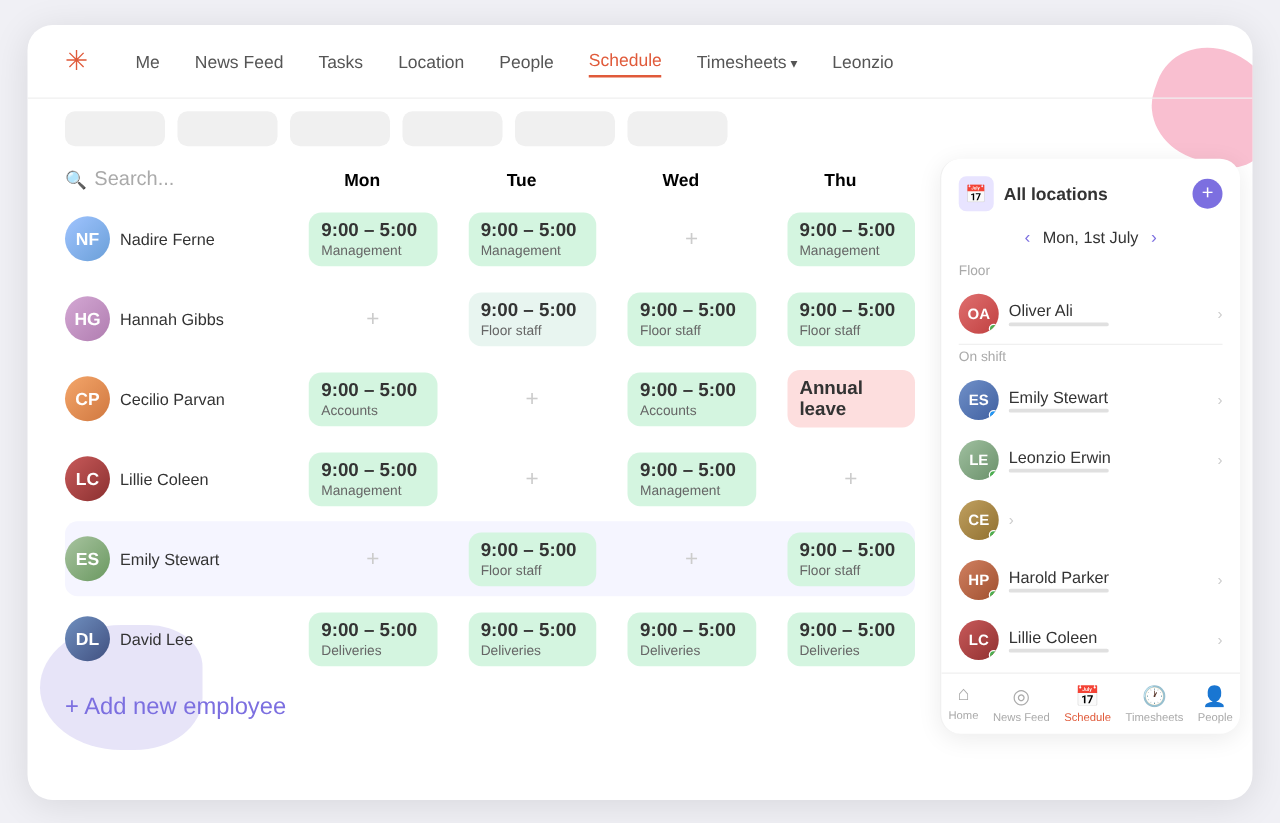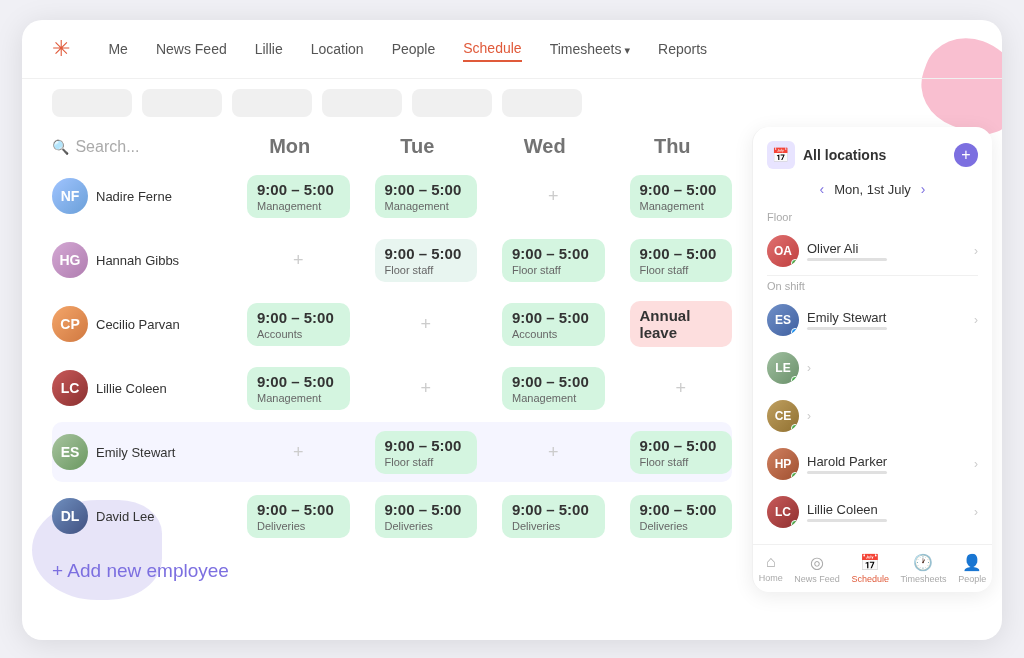--- a/index.html
+++ b/index.html
@@ -112,22 +112,22 @@
       display: flex;
       align-items: center;
       gap: 6px;
       color: #aaa;
       font-size: 14px;
     }
     .search-icon { font-size: 14px; color: #aaa; }
     .day-header {
       text-align: center;
       font-weight: 700;
-      font-size: 20px;
-      color: #737373;
+      font-size: 14px;
+      color: #000000;
     }
     .schedule-rows { display: flex; flex-direction: column; gap: 4px; }
     .schedule-row {
       display: grid;
       grid-template-columns: 170px 1fr 1fr 1fr 1fr;
       gap: 25px;
       align-items: center;
       padding: 4px 0;
     }
     .schedule-row.highlighted {
@@ -365,26 +365,26 @@
 <body>
 
 <div class="main-card">
   <div class="blob-pink"></div>
   <div class="blob-purple"></div>
 
   <nav class="nav">
     <span class="nav-logo">✳</span>
     <span class="nav-item">Me</span>
     <span class="nav-item">News Feed</span>
-    <span class="nav-item">Lillie</span>
+    <span class="nav-item">Tasks</span>
     <span class="nav-item">Location</span>
     <span class="nav-item">People</span>
     <span class="nav-item active">Schedule</span>
     <span class="nav-item with-arrow">Timesheets</span>
-    <span class="nav-item">Reports</span>
+    <span class="nav-item">Leonzio</span>
   </nav>
 
   <div class="filter-row">
     <div class="filter-pill"></div>
     <div class="filter-pill"></div>
     <div class="filter-pill"></div>
     <div class="filter-pill"></div>
     <div class="filter-pill"></div>
     <div class="filter-pill"></div>
   </div>
@@ -619,20 +619,24 @@
           <div class="person-status-bar"></div>
         </div>
         <span class="person-chevron">›</span>
       </div>
 
       <div class="person-row">
         <div class="person-avatar pa3">
           LE
           <div class="status-dot green"></div>
         </div>
+        <div class="person-info">
+          <div class="person-name">Leonzio Erwin</div>
+          <div class="person-status-bar"></div>
+        </div>
         <span class="person-chevron">›</span>
       </div>
 
       <div class="person-row">
         <div class="person-avatar pa4">
           CE
           <div class="status-dot green"></div>
         </div>
         <span class="person-chevron">›</span>
       </div>

